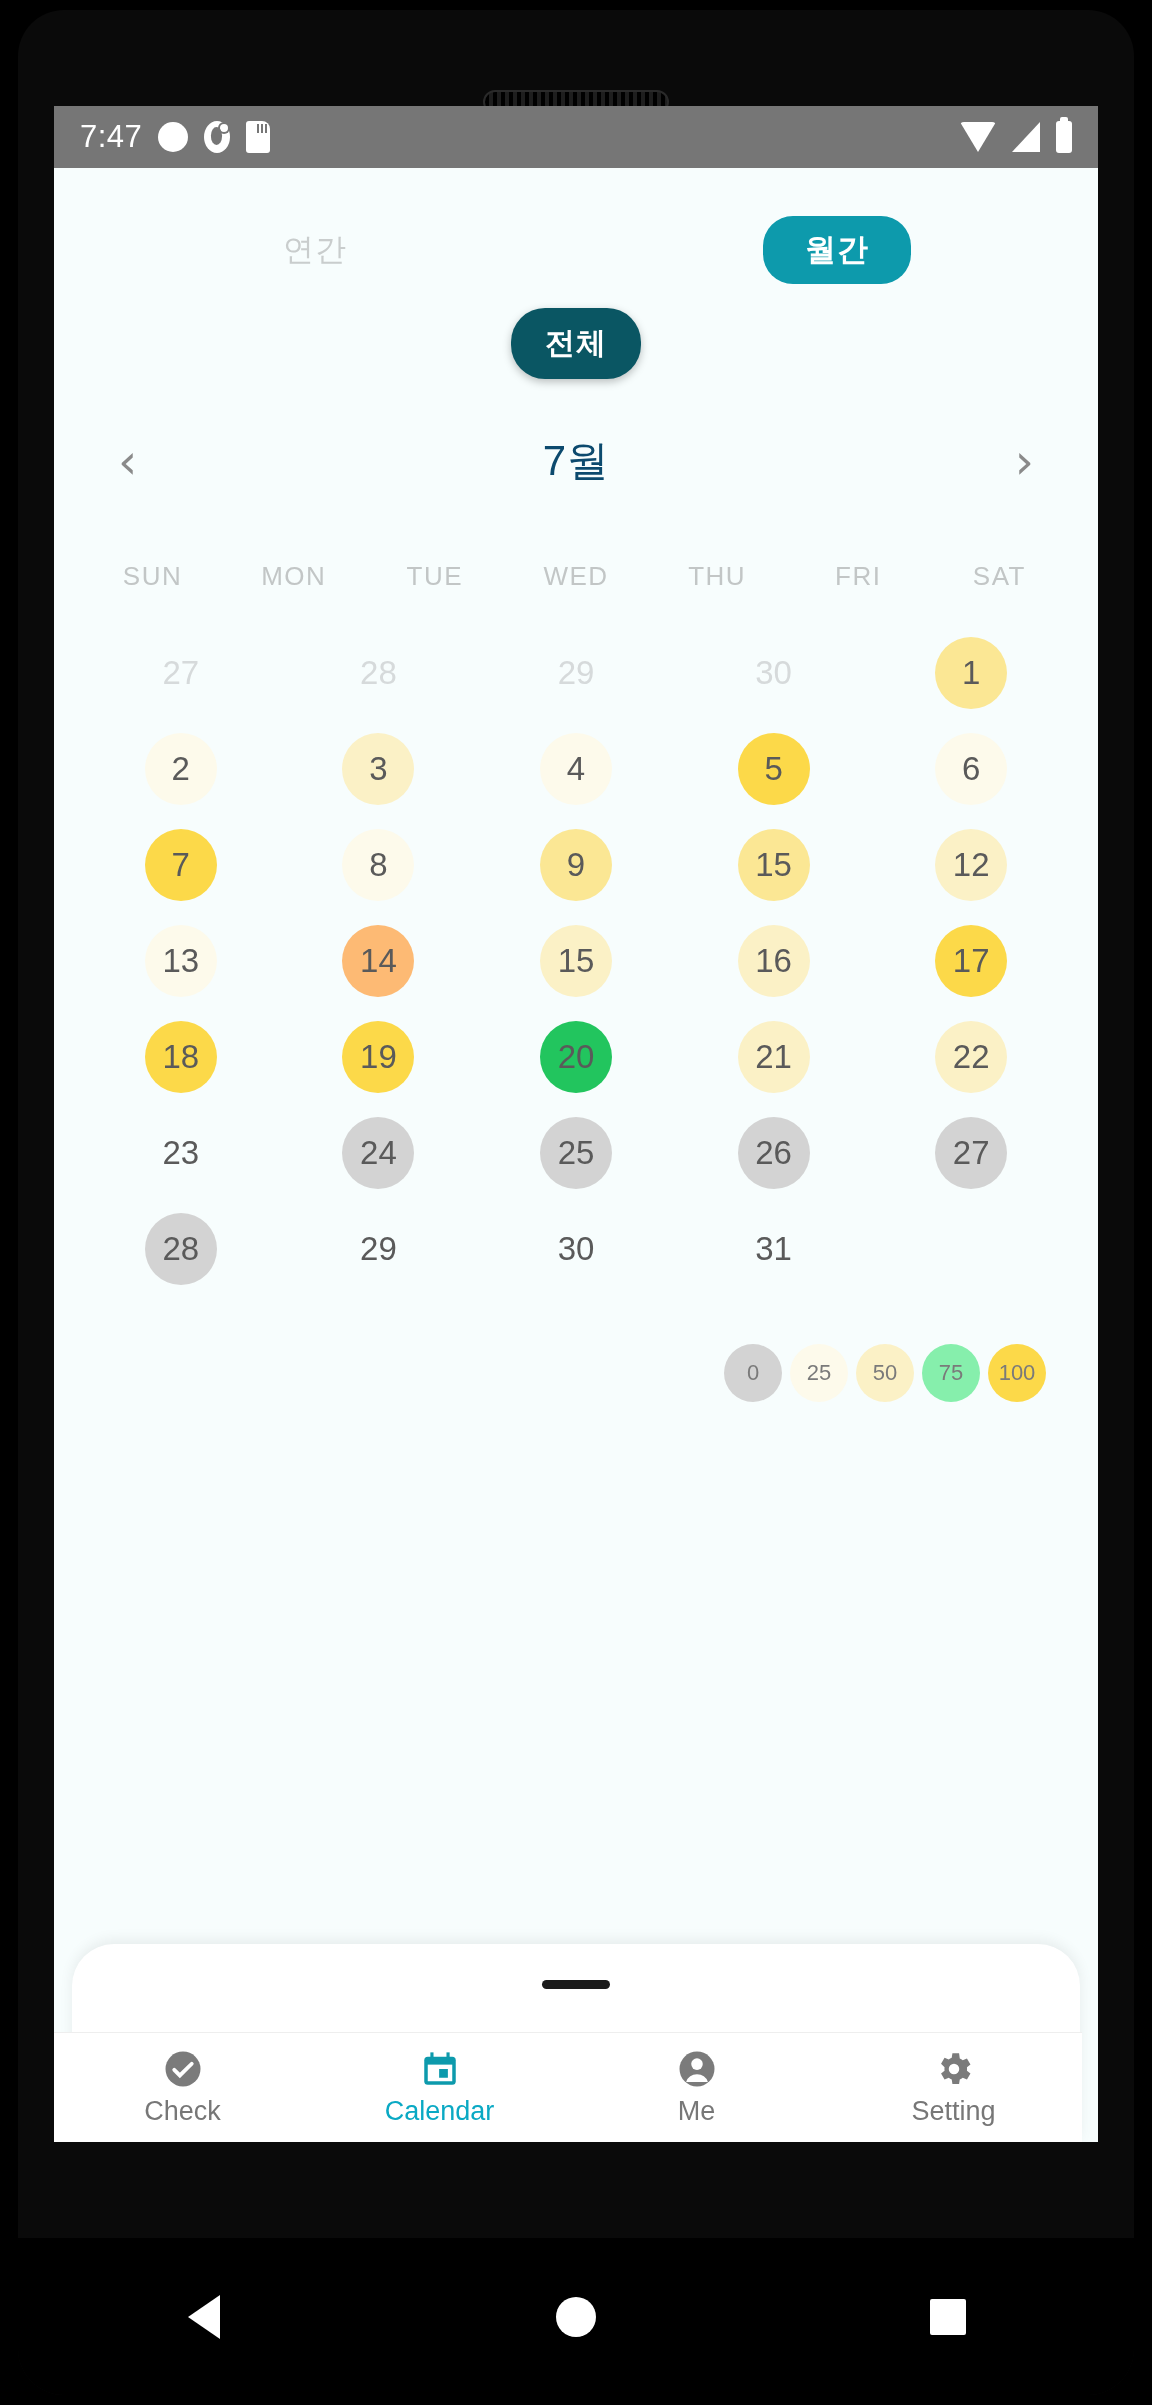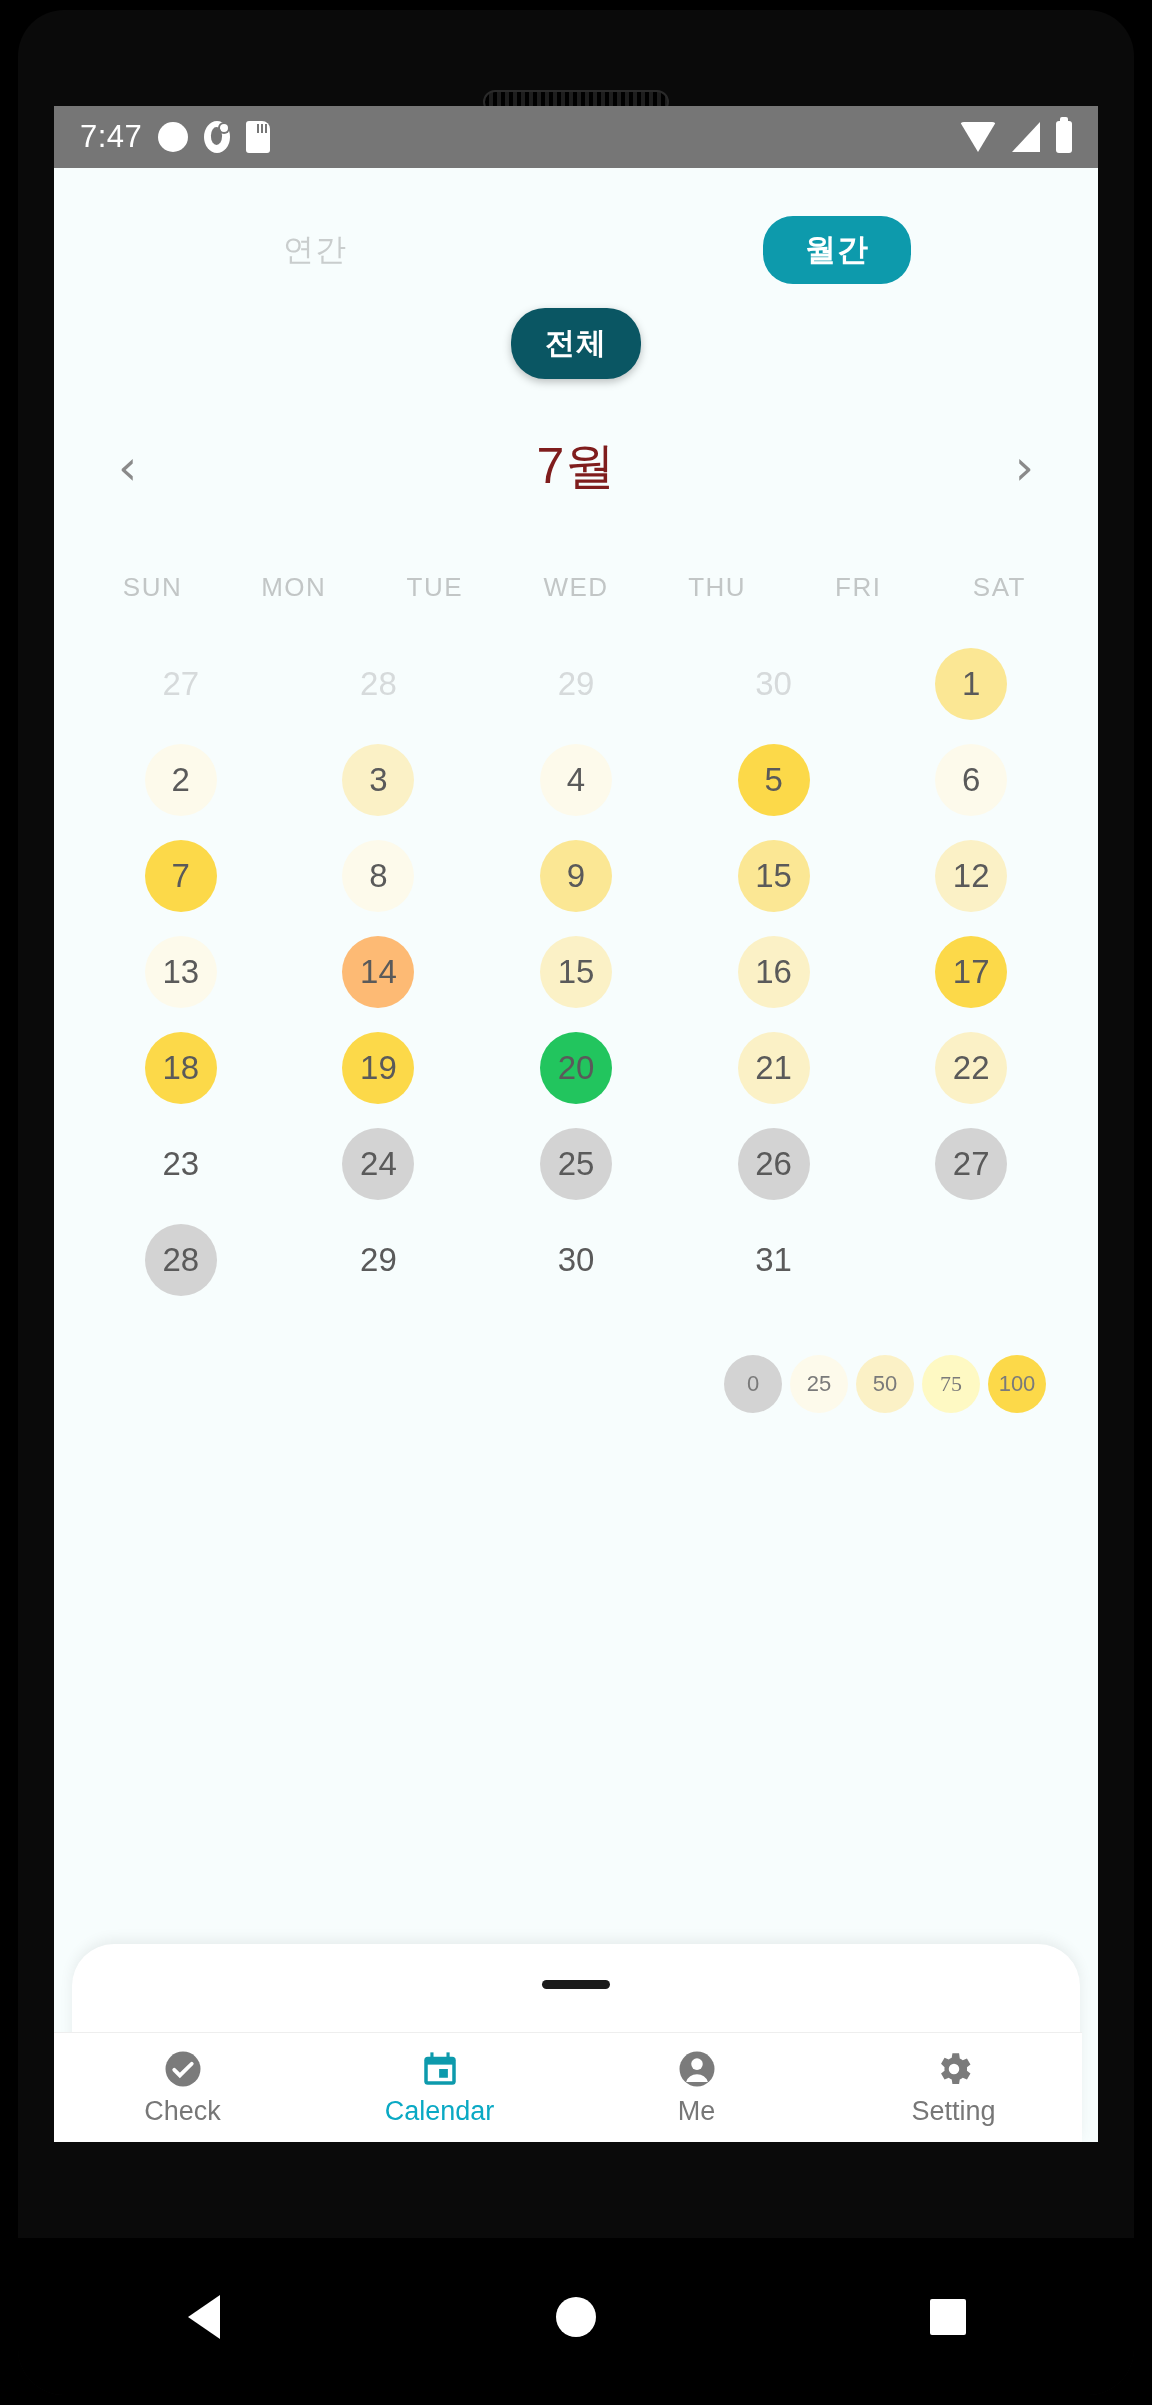--- a/index.html
+++ b/index.html
@@ -83,21 +83,21 @@
     padding:15px 34px; border-radius:34px; letter-spacing:1px;
     box-shadow:0 3px 8px rgba(0,0,0,.25);
   }
 
   
   .monthnav{
     display:flex; align-items:center; justify-content:space-between;
     padding:0 64px; margin-top:54px;
   }
   .chev{ font-size:48px; color:#8a8a8a; line-height:1; font-family:"DejaVu Sans",sans-serif; }
-  .month-label{ font-size:50px; color:#7f1d1d; letter-spacing:.5px; }
+  .month-label{ font-size:42px; color:#0c4a6e; letter-spacing:.5px; }
 
   
   .calendar{ margin-top:72px; padding:0 28px; }
   .weekrow{ display:grid; grid-template-columns:repeat(7,1fr); }
   .wd{ text-align:center; font-size:26px; color:#c2c6c6; letter-spacing:1.5px; }
   .daysgrid{ display:grid; grid-template-columns:repeat(5,1fr); row-gap:10px; margin-top:38px; }
   .daycell{ display:flex; align-items:center; justify-content:center; height:86px; }
   .daycell .pill{
     width:72px; height:72px; border-radius:50%;
     display:flex; align-items:center; justify-content:center;
@@ -301,21 +301,21 @@
           <div class="daycell">
             <div class="pill">31</div>
           </div>
         </div>
     </div>
 
     <div class="legend" id="legend">
         <div class="lg" style="background: rgb(211, 211, 211);">0</div>
         <div class="lg" style="background: rgb(253, 250, 235);">25</div>
         <div class="lg" style="background: rgb(251, 241, 198);">50</div>
-        <div class="lg" style="background: #fef9c3; font-family: Liberation Serif, serif;">75</div>
+        <div class="lg" style="background: #86efac;">75</div>
         <div class="lg" style="background: rgb(252, 217, 73);">100</div>
       </div>
 
     <div class="sheet">
       <div class="handle"></div>
       <div class="sheet-title">7월의 목표</div>
     </div>
 
     <div class="bottomnav" id="bottomnav">
         <div class="navitem">

